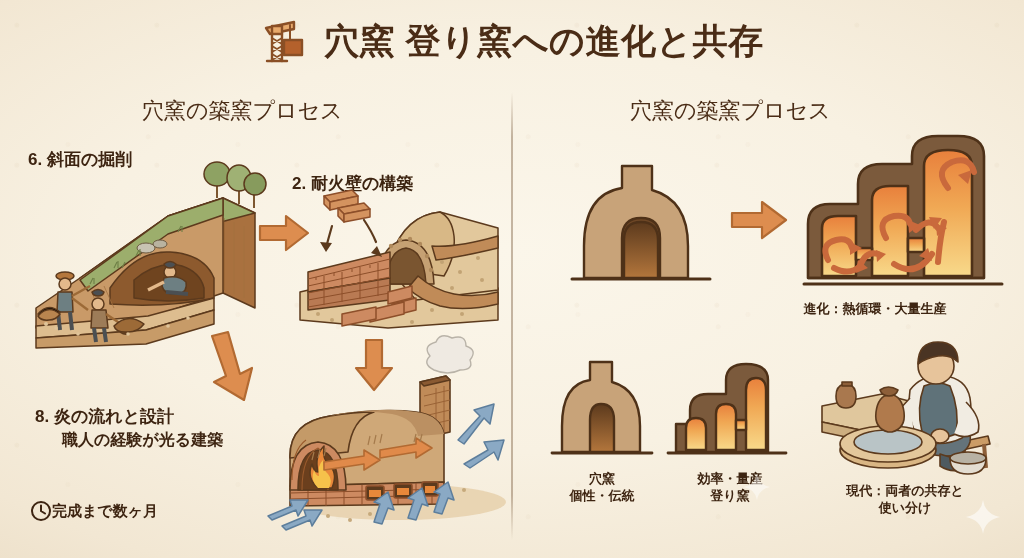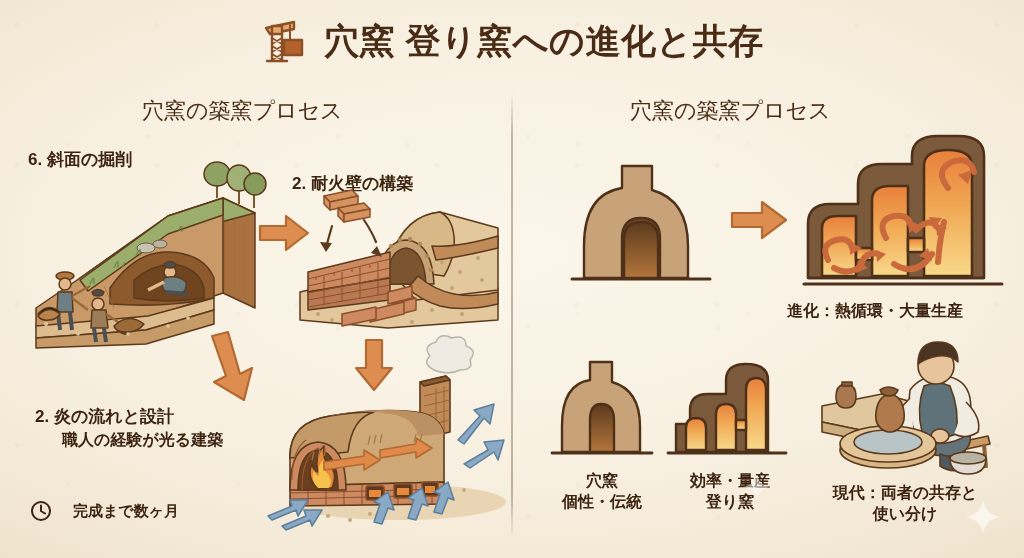--- a/index.html
+++ b/index.html
@@ -51,25 +51,25 @@
   }
 
   
   .step-label{
     position:absolute;font-size:17px;font-weight:bold;color:#3d2411;white-space:nowrap;
   }
   .step-sub{
     position:absolute;font-size:16px;font-weight:bold;color:#3d2411;white-space:nowrap;
   }
   .cap{
-    position:absolute;font-size:16px;font-weight:bold;color:#3d2411;
+    position:absolute;font-size:13px;font-weight:bold;color:#3d2411;
     text-align:center;white-space:nowrap;line-height:1.32;
   }
   .foot{
-    position:absolute;left:30px;top:500px;display:flex;align-items:center;gap:21px;
+    position:absolute;left:30px;top:500px;display:flex;align-items:center;gap:0;
   }
   .foot-text{font-size:15px;font-weight:bold;color:#3d2411;white-space:nowrap;}
 
   .abs{position:absolute;}
   svg{display:block;overflow:visible;}
   .spark{position:absolute;opacity:.65;}
 </style>
 </head>
 <body>
 
@@ -89,21 +89,21 @@
     </svg>
     <div class="title-text">穴窯 登り窯への進化と共存</div>
   </div>
 
   <div class="sec-head" id="head-left">穴窯の築窯プロセス</div>
   <div class="sec-head" id="head-right">穴窯の築窯プロセス</div>
   <div class="divider"></div>
 
   <div class="step-label" style="left:28px;top:148px;">6. 斜面の掘削</div>
   <div class="step-label" style="left:292px;top:148px;margin-top:24px;">2. 耐火壁の構築</div>
-  <div class="step-label" style="left:35px;top:405px;">2. 炎の流れと設計</div>
+  <div class="step-label" style="left:35px;top:405px;">8. 炎の流れと設計</div>
   <div class="step-sub" style="left:62px;top:430px;">職人の経験が光る建築</div>
 
   <svg class="abs" style="left:18px;top:158px;" width="250" height="190" viewBox="0 0 250 190">
     <g stroke="#5c3a1d" stroke-width="1.5" stroke-linejoin="round">
 
       <path d="M205 40 L237 55 L237 150 L205 135 Z" fill="#a9713f"></path>
 
       <path d="M62 120 L150 58 L205 40 L237 55 L150 78 Z" fill="#9cae6c"></path>
 
       <path d="M18 150 L62 120 L150 58 L205 40 L205 135 L130 160 L18 170 Z" fill="#c99a68"></path>

